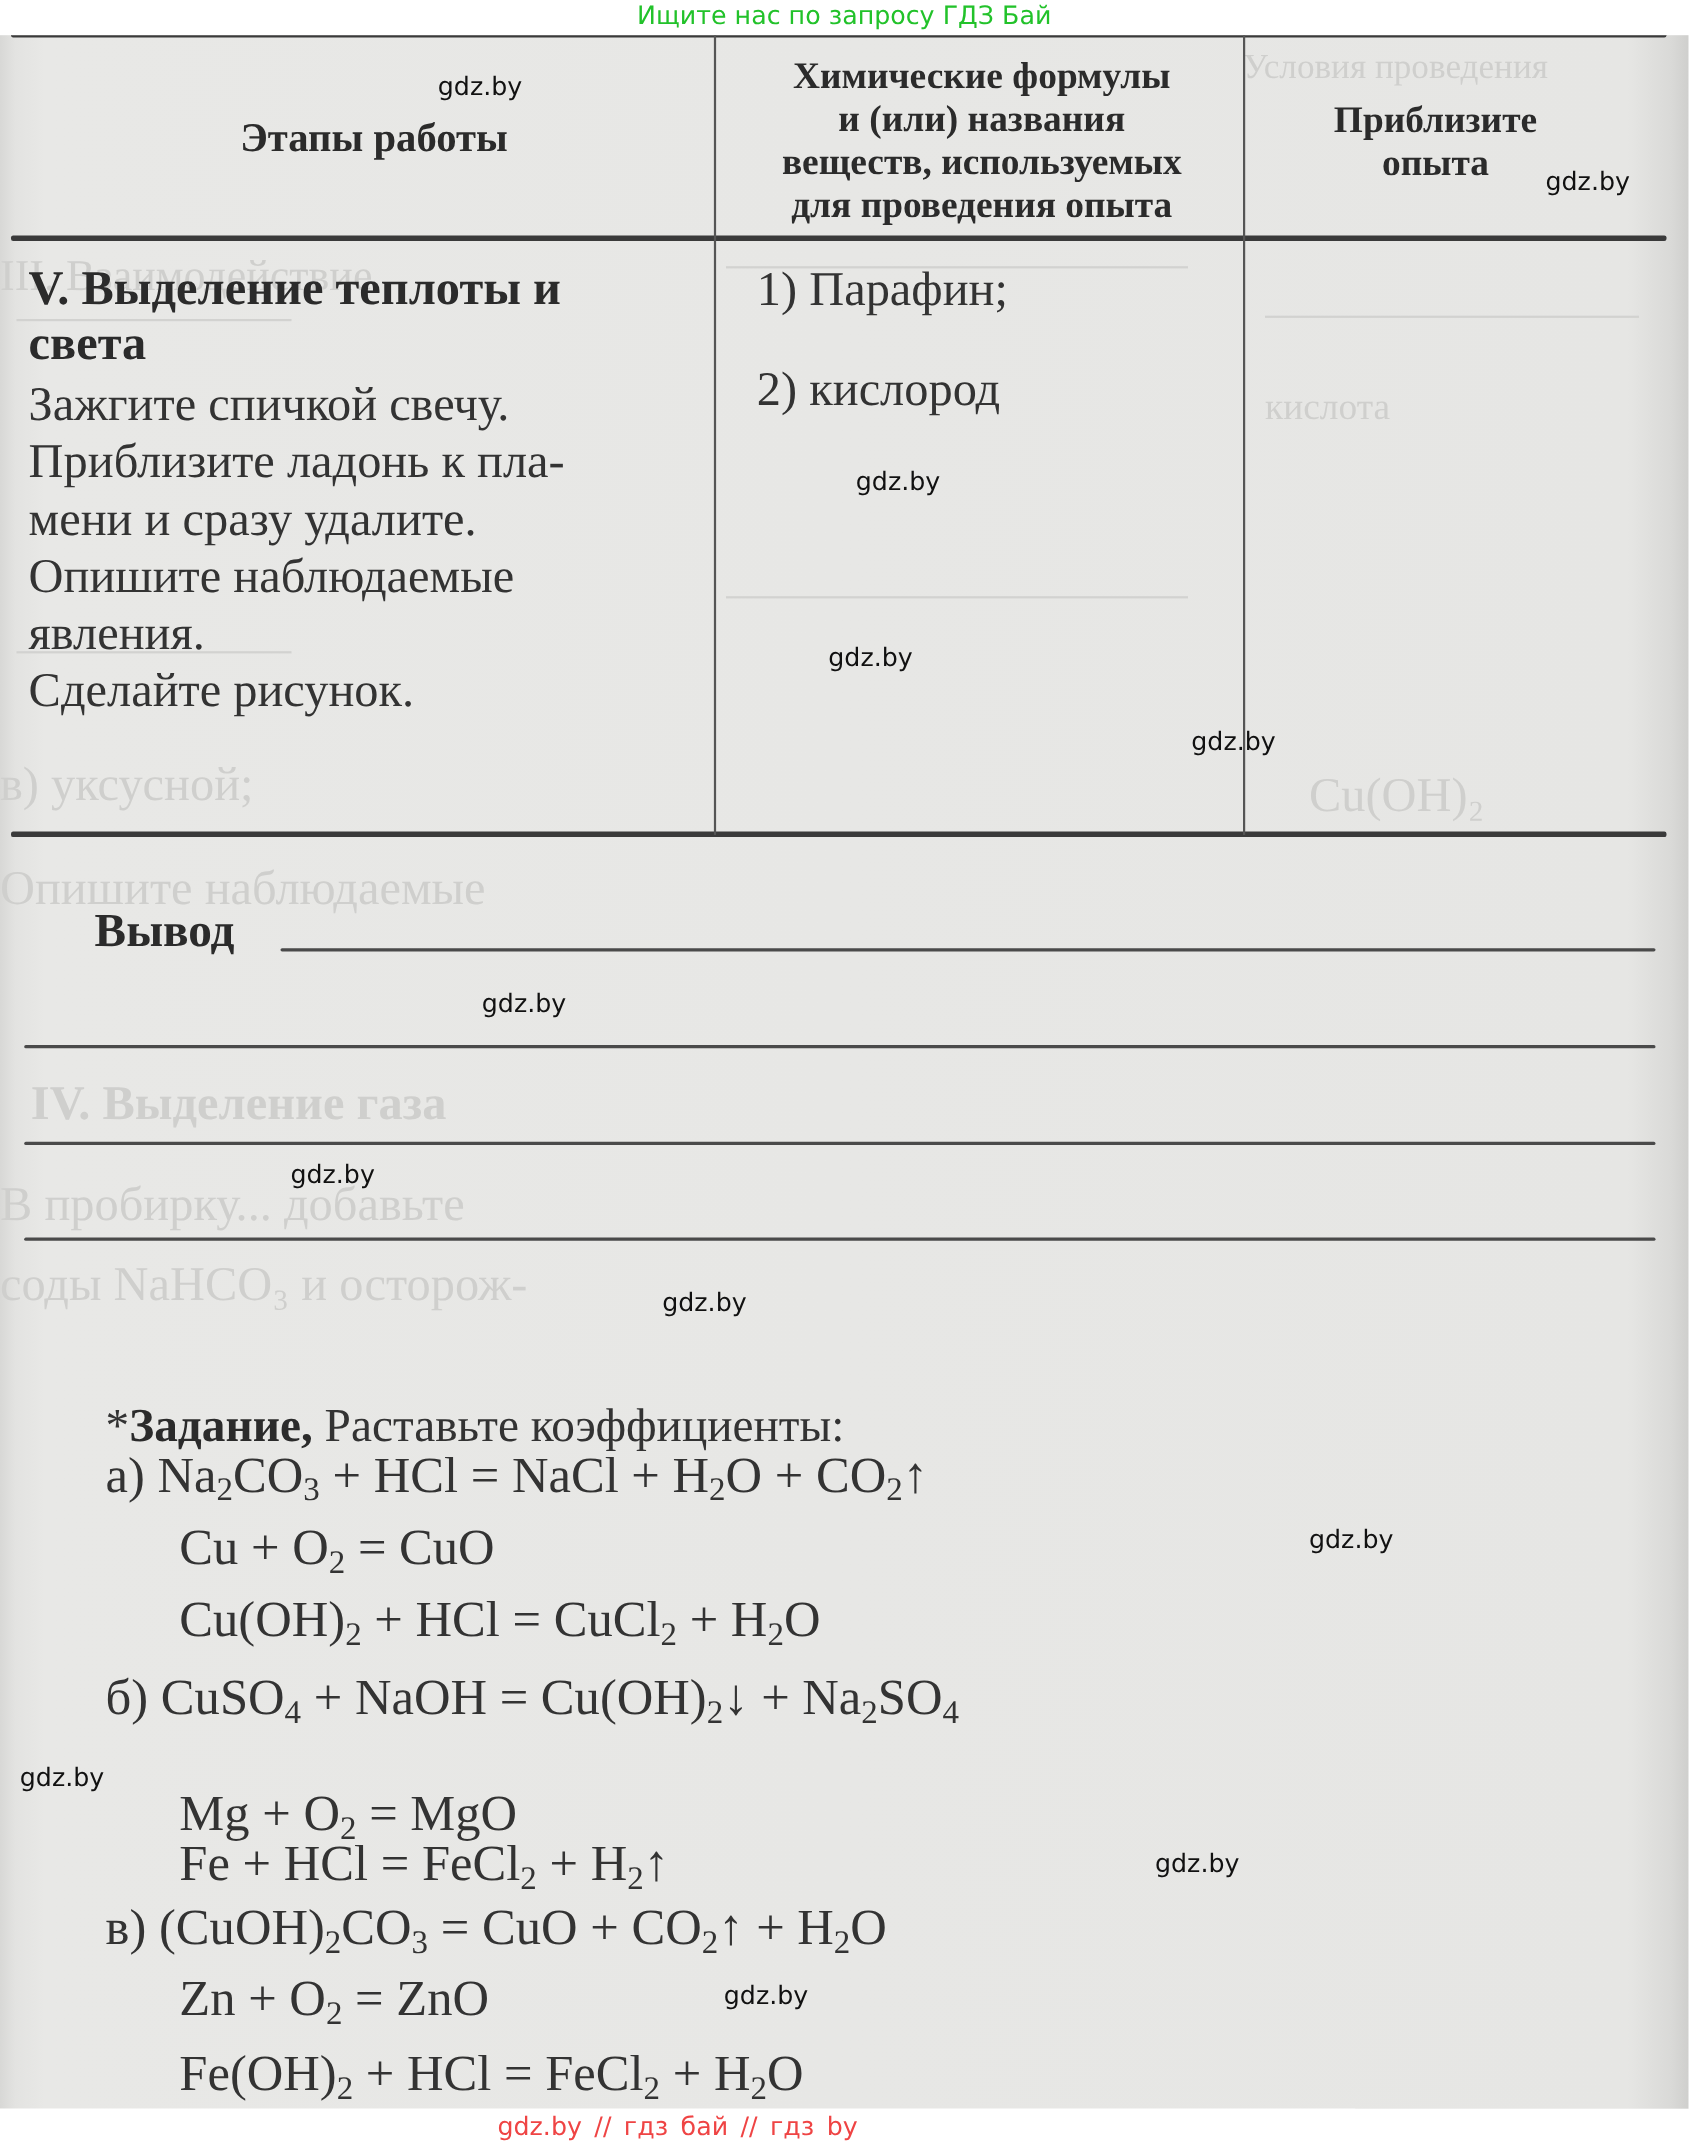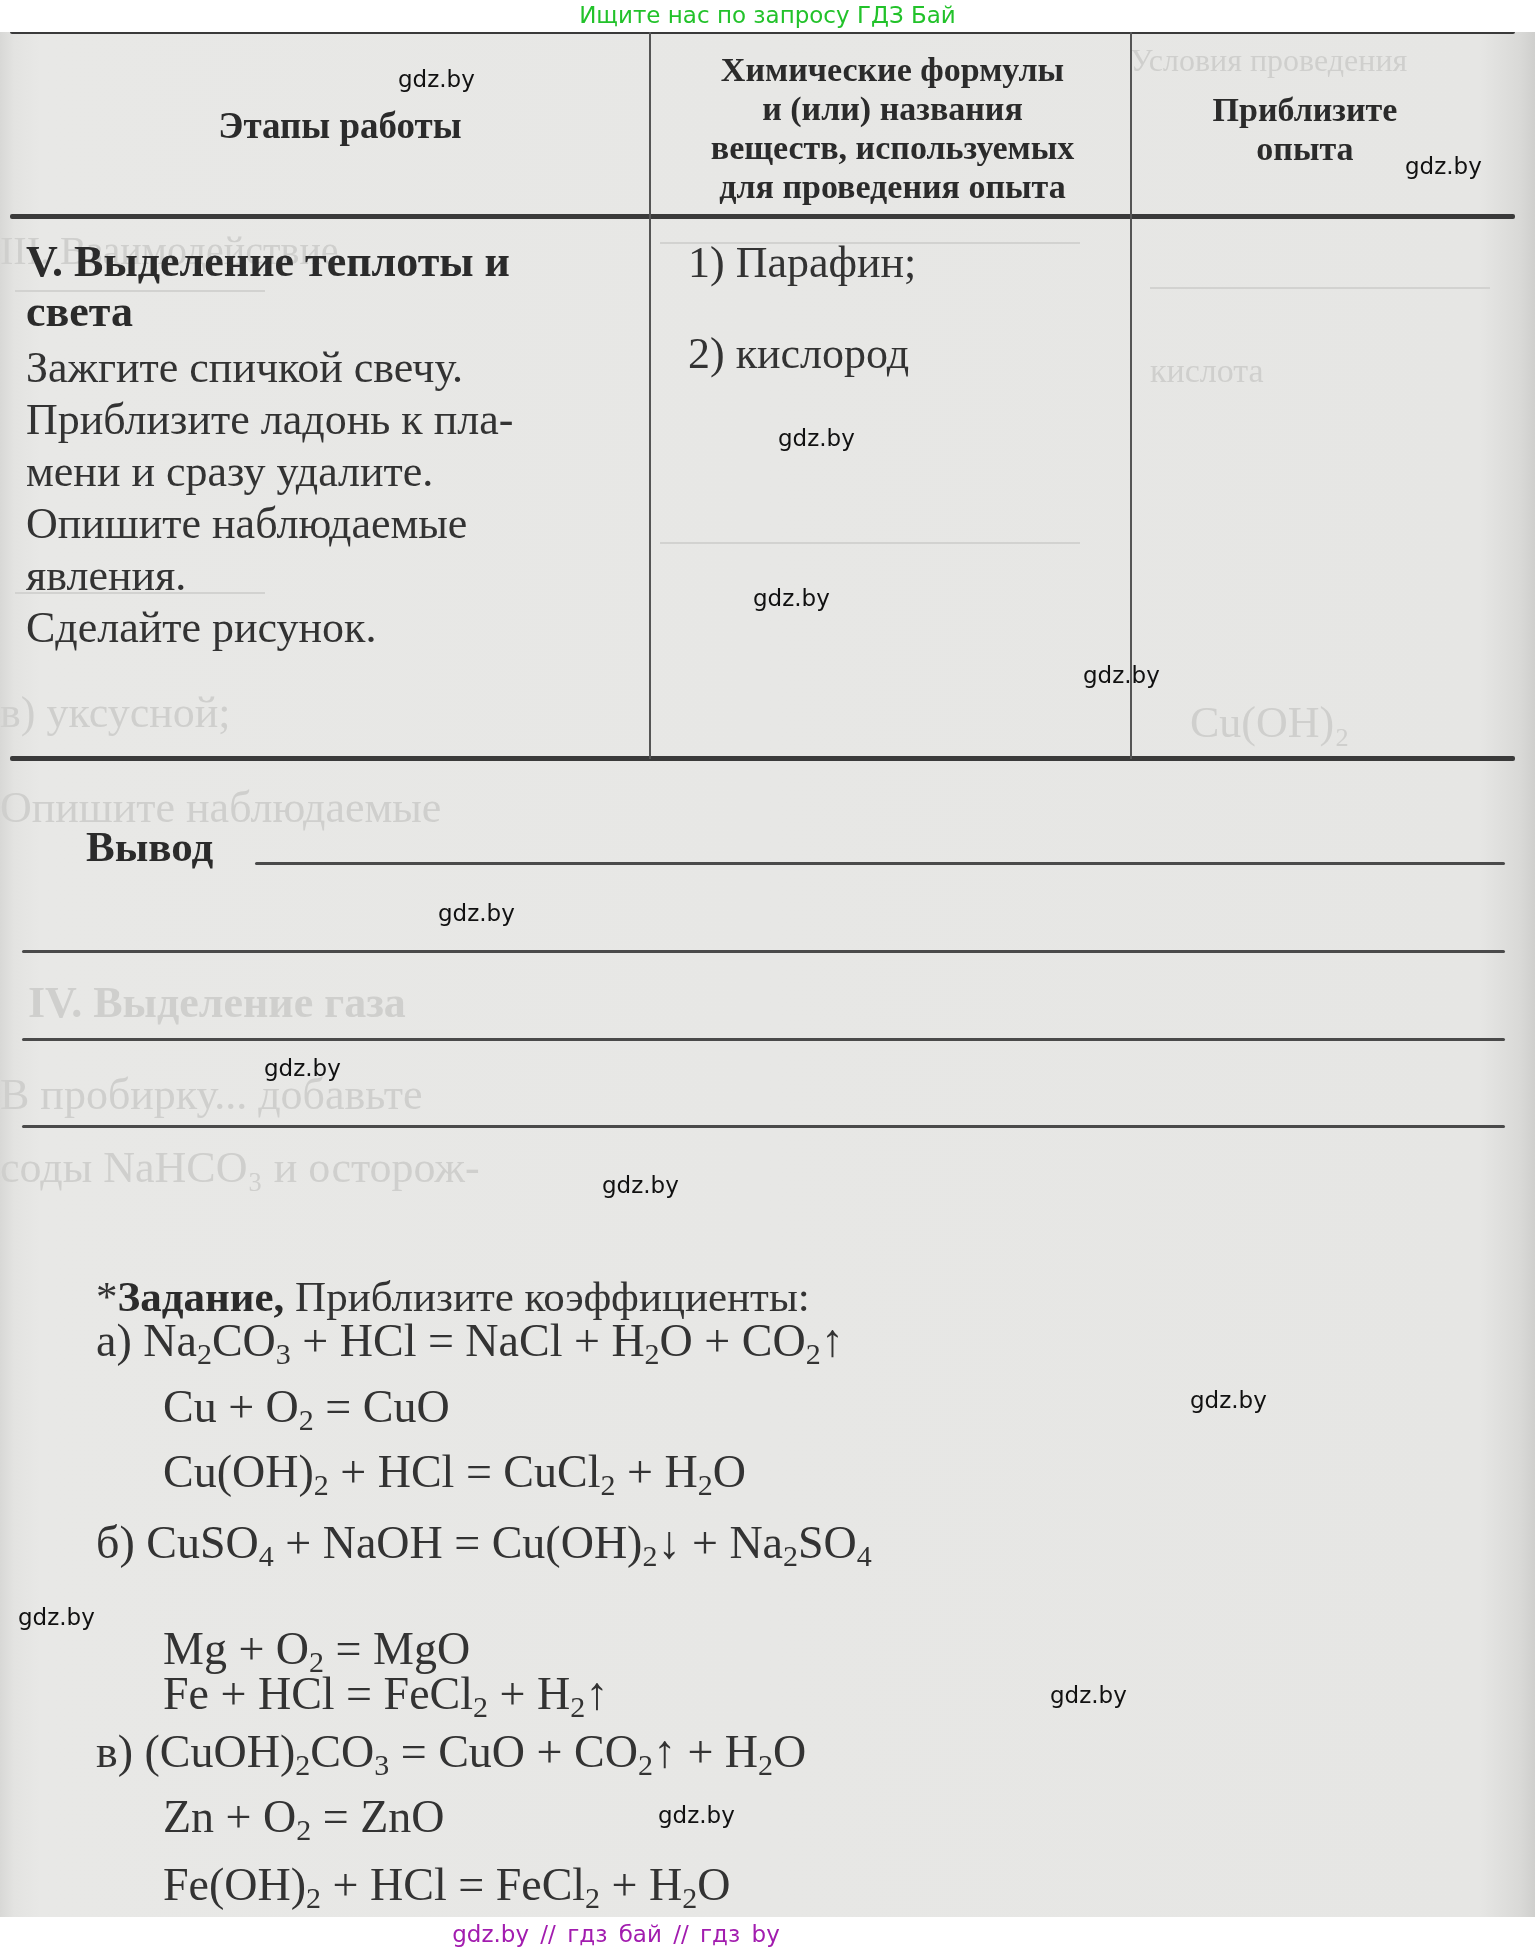--- a/index.html
+++ b/index.html
@@ -10,21 +10,21 @@
     color: #2a2a2a;
   }
   .banner-top {
     position: absolute; left: 0; top: 0; width: 1535px; height: 32px;
     text-align: center; font-family: "DejaVu Sans", "Liberation Sans", sans-serif;
     font-size: 23px; line-height: 30px; color: #22c22a; background: #fff;
   }
   .banner-bottom {
     position: absolute; left: 0; top: 1917px; width: 1232px; height: 34px;
     text-align: center; font-family: "DejaVu Sans", "Liberation Sans", sans-serif;
-    font-size: 23px; line-height: 34px; color: #a21caf; background: #fff;
+    font-size: 23px; line-height: 34px; color: #ef4444; background: #fff;
     word-spacing: 4px;
   }
   .page {
     position: absolute; left: 0; top: 32px; width: 1535px; height: 1885px;
     background: linear-gradient(90deg, #d8d8d6 0px, #e3e3e1 14px, #e8e8e6 40px, #e6e6e4 1480px, #d9d9d7 1520px, #cfcfcd 1535px);
     overflow: hidden;
   }
   
   .ghost { position: absolute; color: #cfcfcd; font-size: 44px; white-space: nowrap; }
   .ghost-line { position: absolute; height: 2px; background: #d2d2d0; }
@@ -109,21 +109,21 @@
   <div class="chem" style="top:296px;">2) кислород</div>
   <div style="position:absolute;left:1135px;top:190px;width:380px;height:530px;"></div>
 
   <div class="conclusion">Вывод</div>
   <div class="thin" style="left:255px;top:830px;width:1250px;"></div>
   <div class="thin" style="left:22px;top:918px;width:1483px;"></div>
   <div class="thin" style="left:22px;top:1006px;width:1483px;"></div>
   <div class="thin" style="left:22px;top:1093px;width:1483px;"></div>
 
   <div class="task">
-    <span>*</span><b>Задание,</b> <span>Приблизите коэффициенты:</span>
+    <span>*</span><b>Задание,</b> <span>Раставьте коэффициенты:</span>
   </div>
 
   <div class="eq" style="left:96px;top:1282px;">а) Na<sub>2</sub>CO<sub>3</sub> + HCl = NaCl + H<sub>2</sub>O + CO<sub>2</sub>↑</div>
   <div class="eq" style="left:163px;top:1348px;">Cu + O<sub>2</sub> = CuO</div>
   <div class="eq" style="left:163px;top:1413px;">Cu(OH)<sub>2</sub> + HCl = CuCl<sub>2</sub> + H<sub>2</sub>O</div>
   <div class="eq" style="left:96px;top:1484px;">б) CuSO<sub>4</sub> + NaOH = Cu(OH)<sub>2</sub>↓ + Na<sub>2</sub>SO<sub>4</sub></div>
   <div class="eq" style="left:163px;top:1550px;margin-top:40px;">Mg + O<sub>2</sub> = MgO</div>
   <div class="eq" style="left:163px;top:1619px;margin-top:16px;">Fe + HCl = FeCl<sub>2</sub> + H<sub>2</sub>↑</div>
   <div class="eq" style="left:96px;top:1693px;">в) (CuOH)<sub>2</sub>CO<sub>3</sub> = CuO + CO<sub>2</sub>↑ + H<sub>2</sub>O</div>
   <div class="eq" style="left:163px;top:1758px;">Zn + O<sub>2</sub> = ZnO</div>

